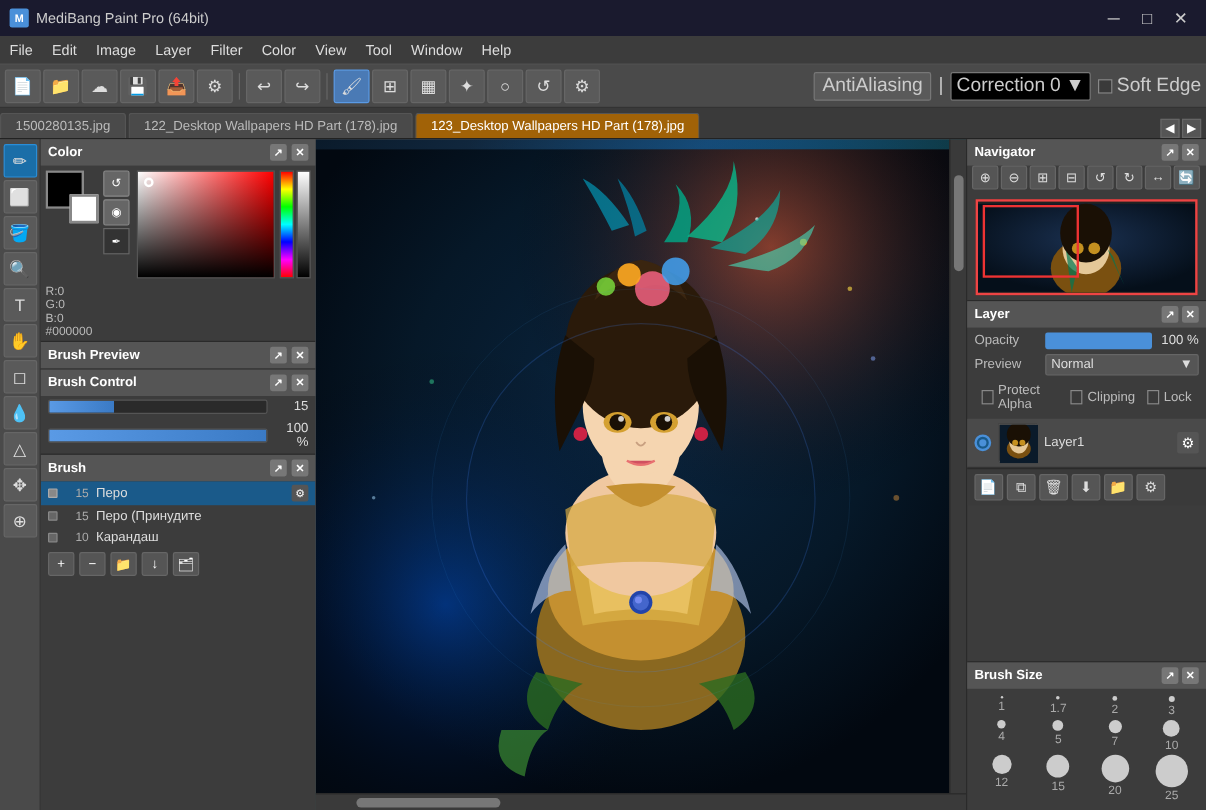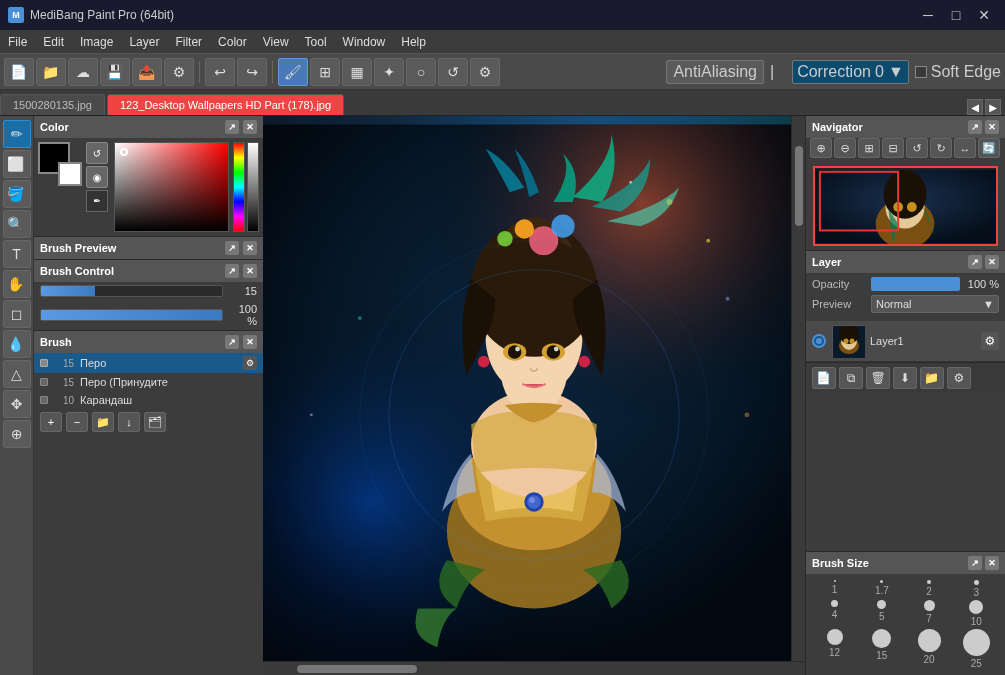--- a/index.html
+++ b/index.html
@@ -17,27 +17,27 @@
     .menubar { height: 24px; background: #3c3c3c; display: flex; align-items: center; border-bottom: 1px solid #555; }
     .menubar-item { padding: 0 8px; height: 100%; display: flex; align-items: center; cursor: pointer; font-size: 12px; color: #ddd; }
     
     
     .toolbar { height: 36px; background: #4a4a4a; display: flex; align-items: center; padding: 0 4px; gap: 2px; border-bottom: 1px solid #333; }
     .toolbar-btn { width: 30px; height: 28px; background: #5a5a5a; border: 1px solid #666; border-radius: 2px; display: flex; align-items: center; justify-content: center; cursor: pointer; color: #ddd; font-size: 14px; }
     .toolbar-btn.active { background: #4a7ab5; border-color: #5a9ae5; }
     .toolbar-separator { width: 1px; height: 22px; background: #666; margin: 0 3px; }
     .toolbar-right { margin-left: auto; display: flex; align-items: center; gap: 6px; font-size: 16px; color: #ccc; }
     .antialiasing-label { background: #5a5a5a; border: 1px solid #777; padding: 2px 6px; border-radius: 2px; }
-    .correction-select { background: #0c4a6e; border: 1px solid #777; padding: 2px 4px; border-radius: 2px; display: flex; align-items: flex-start; gap: 4px; margin-left: 12px; }
+    .correction-select { background: #000000; border: 1px solid #777; padding: 2px 4px; border-radius: 2px; display: flex; align-items: flex-start; gap: 4px; }
     .soft-edge { display: flex; align-items: center; gap: 4px; }
     
     
     .tabbar { height: 26px; background: #3a3a3a; display: flex; align-items: flex-end; border-bottom: 1px solid #222; }
     .tab { padding: 4px 12px; background: #4a4a4a; border: 1px solid #555; border-bottom: none; cursor: pointer; font-size: 11px; color: #bbb; margin-right: 2px; border-radius: 3px 3px 0 0; }
-    .tab.active { background: #ef4444; color: #fff; }
+    .tab.active { background: #a16207; color: #fff; }
     .tab-arrows { display: flex; align-items: center; margin-left: auto; padding-right: 4px; gap: 2px; }
     .tab-arrow { width: 16px; height: 16px; background: #555; border: 1px solid #666; display: flex; align-items: center; justify-content: center; cursor: pointer; font-size: 10px; }
     
     
     .main-layout { display: flex; height: calc(675px - 30px - 24px - 36px - 26px); }
     
     
     .tool-sidebar { width: 34px; background: #4a4a4a; border-right: 1px solid #333; display: flex; flex-direction: column; align-items: center; padding: 4px 0; gap: 2px; }
     .tool-icon { width: 28px; height: 28px; background: #5a5a5a; border: 1px solid #666; border-radius: 2px; display: flex; align-items: center; justify-content: center; cursor: pointer; font-size: 14px; color: #ddd; }
     .tool-icon.active { background: #1a6ea8; border-color: #2a8ed8; }
@@ -193,20 +193,21 @@
     </div>
     <div class="soft-edge">
       <div class="checkbox"></div>
       <span>Soft Edge</span>
     </div>
   </div>
 </div>
 
 <div class="tabbar">
   <div class="tab">1500280135.jpg</div>
+  <div class="tab">122_Desktop Wallpapers HD Part (178).jpg</div>
   <div class="tab active">123_Desktop Wallpapers HD Part (178).jpg</div>
   <div class="tab-arrows">
     <div class="tab-arrow">◀</div>
     <div class="tab-arrow">▶</div>
   </div>
 </div>
 
 <div class="main-layout">
 
   <div class="left-side">
@@ -246,20 +247,26 @@
             <div style="width:22px;height:22px;background:#333;border:1px solid #666;display:flex;align-items:center;justify-content:center;font-size:9px;">✒</div>
           </div>
           <div class="color-picker-row">
             <div class="color-gradient" style="background: linear-gradient(to right, white, red); position:relative; width:115px; height:90px; border:1px solid #555;">
               <div style="position:absolute;inset:0;background:linear-gradient(to bottom, transparent, black);"></div>
               <div style="position:absolute;top:5px;left:5px;width:8px;height:8px;border:2px solid white;border-radius:50%;"></div>
             </div>
             <div class="hue-bar"></div>
             <div style="width:12px;height:90px;background:linear-gradient(to bottom, white, black);border:1px solid #555;"></div>
           </div>
+        </div>
+        <div class="color-values">
+          <div>R:0</div>
+          <div>G:0</div>
+          <div>B:0</div>
+          <div>#000000</div>
         </div>
       </div>
 
       <div class="brush-preview-panel">
         <div class="panel-header">
           <span>Brush Preview</span>
           <div class="panel-header-icons">
             <div class="panel-icon-btn">↗</div>
             <div class="panel-icon-btn">✕</div>
           </div>
@@ -483,20 +490,28 @@
           <div class="opacity-bar"></div>
           <span class="opacity-val">100 %</span>
         </div>
         <div class="layer-row">
           <span class="layer-label">Preview</span>
           <div class="blending-select">
             <span>Normal</span>
             <span>▼</span>
           </div>
         </div>
+        <div class="protect-row">
+          <div class="checkbox"></div>
+          <span class="protect-label">Protect Alpha</span>
+          <div class="checkbox" style="margin-left:6px;"></div>
+          <span class="protect-label">Clipping</span>
+          <div class="checkbox" style="margin-left:6px;"></div>
+          <span class="protect-label">Lock</span>
+        </div>
       </div>
 
       <div class="layer-item">
         <div class="layer-visible on">
           <div style="width:6px;height:6px;background:#4a90d9;border-radius:50%;"></div>
         </div>
         <div class="layer-thumb">
           <svg width="32" height="32" viewBox="0 0 32 32">
             <rect width="32" height="32" fill="#0a1a2a"></rect>
             <ellipse cx="16" cy="20" rx="10" ry="8" fill="#7a5010"></ellipse>

